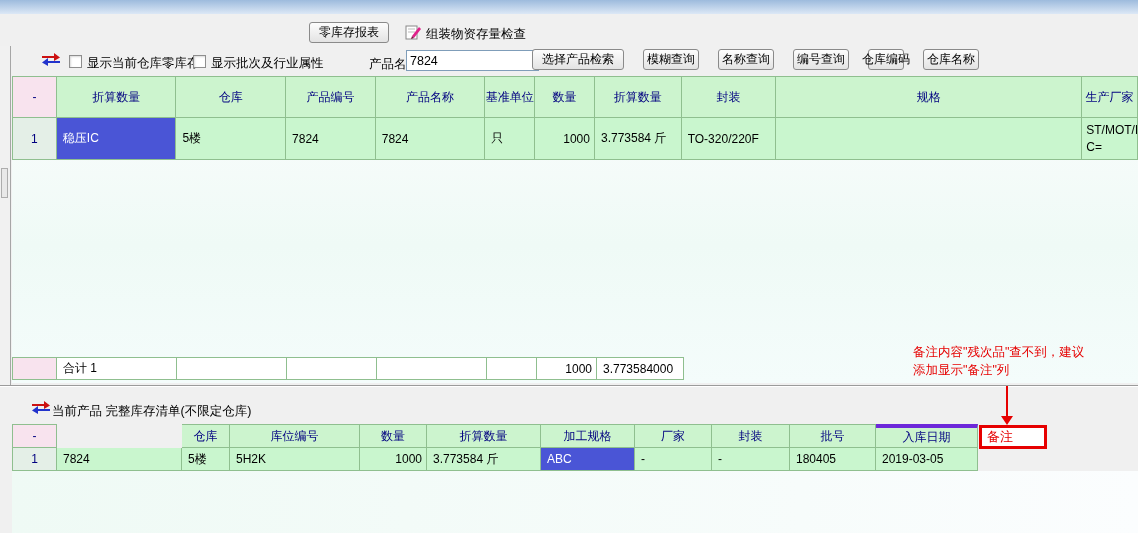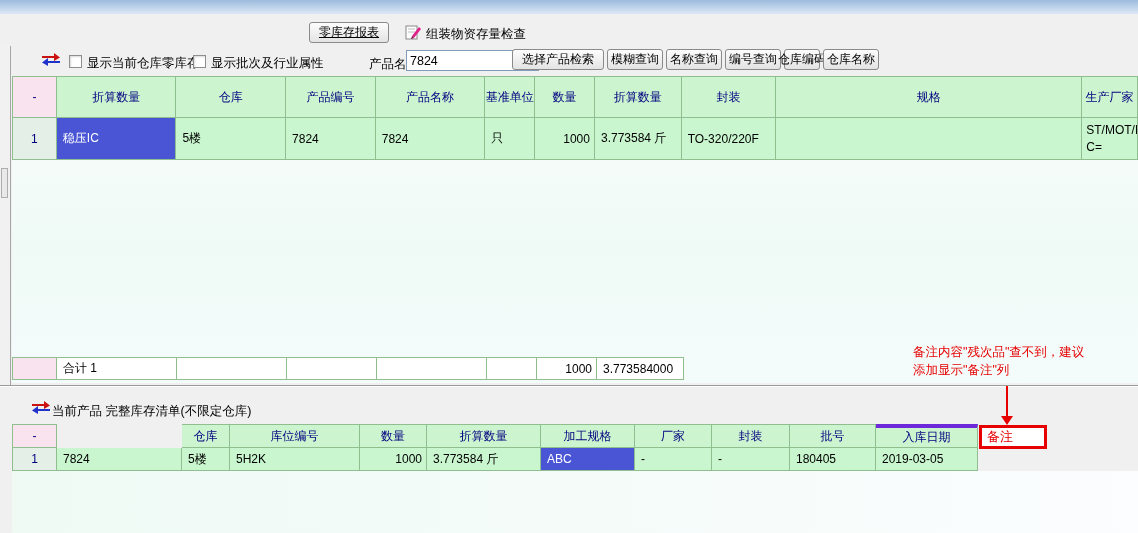--- a/index.html
+++ b/index.html
@@ -21,21 +21,21 @@
     background: #F1F1F1; border-right: 1px solid #A6A6A6; }
   .splitter-grabber { position: absolute; left: 1px; top: 122px; width: 7px; height: 30px;
     background: #E9E9E9; border: 1px solid #ADADAD; }
 
   
   .checkbox { position: absolute; width: 13px; height: 13px; background: #fff;
     border: 1px solid #8E8E8E; box-shadow: inset 1px 1px 2px #D9D9D9; }
   .cb-label { position: absolute; font-size: 12.5px; }
   .text-input { position: absolute; height: 21px; border: 1px solid #7F9DB9; background: #fff;
     font-size: 12.5px; padding: 0 3px; font-family: "Liberation Sans", "DejaVu Sans", sans-serif; }
-  .qbtns { position: absolute; left: 512px; top: 49px; display: flex; gap: 3px; }
+  .qbtns { position: absolute; left: 532px; top: 49px; display: flex; gap: 19px; }
   .qbtn { position: static; height: 21px; display: flex; align-items: center; justify-content: center;
     padding: 0 6px; background: linear-gradient(#FDFDFD, #E3E3E3); border: 1px solid #8A8A8A;
     border-radius: 3px; white-space: nowrap; }
 
   
   .main-grid { position: absolute; left: 12px; top: 76px; width: 1126px; height: 307px;
     background: linear-gradient(180deg, #FBFDFD 0%, #EFFAF6 55%, #F4FCFB 100%); overflow: hidden; }
   .grow { display: flex; }
   .cell { display: flex; align-items: center; border-right: 1px solid #8FBF8F; border-bottom: 1px solid #8FBF8F;
     overflow: hidden; white-space: nowrap; }
@@ -89,21 +89,21 @@
 
   .icon { position: absolute; }
 </style>
 </head>
 <body>
 
 <div class="screen">
 
   <div class="top-gradient"></div>
 
-  <div class="btn" style="left:309px;top:22px;text-decoration:underline;">零库存报表</div>
+  <div class="btn" style="left:309px;top:22px;">零库存报表</div>
 
   <svg class="icon" style="left:404px;top:23px;" width="18" height="18" viewBox="0 0 18 18">
     <rect x="2" y="3" width="11" height="13" fill="#FFFFFF" stroke="#888888"></rect>
     <line x1="4" y1="6" x2="11" y2="6" stroke="#BBBBBB"></line>
     <line x1="4" y1="9" x2="11" y2="9" stroke="#BBBBBB"></line>
     <path d="M8 13 L15 4 L17 6 L10 15 Z" fill="#E0218A"></path>
     <path d="M8 13 L10 15 L7 16 Z" fill="#7A1040"></path>
   </svg>
   <span class="toolbar-label" style="left:426px;top:26px;">组装物资存量检查</span>
 

